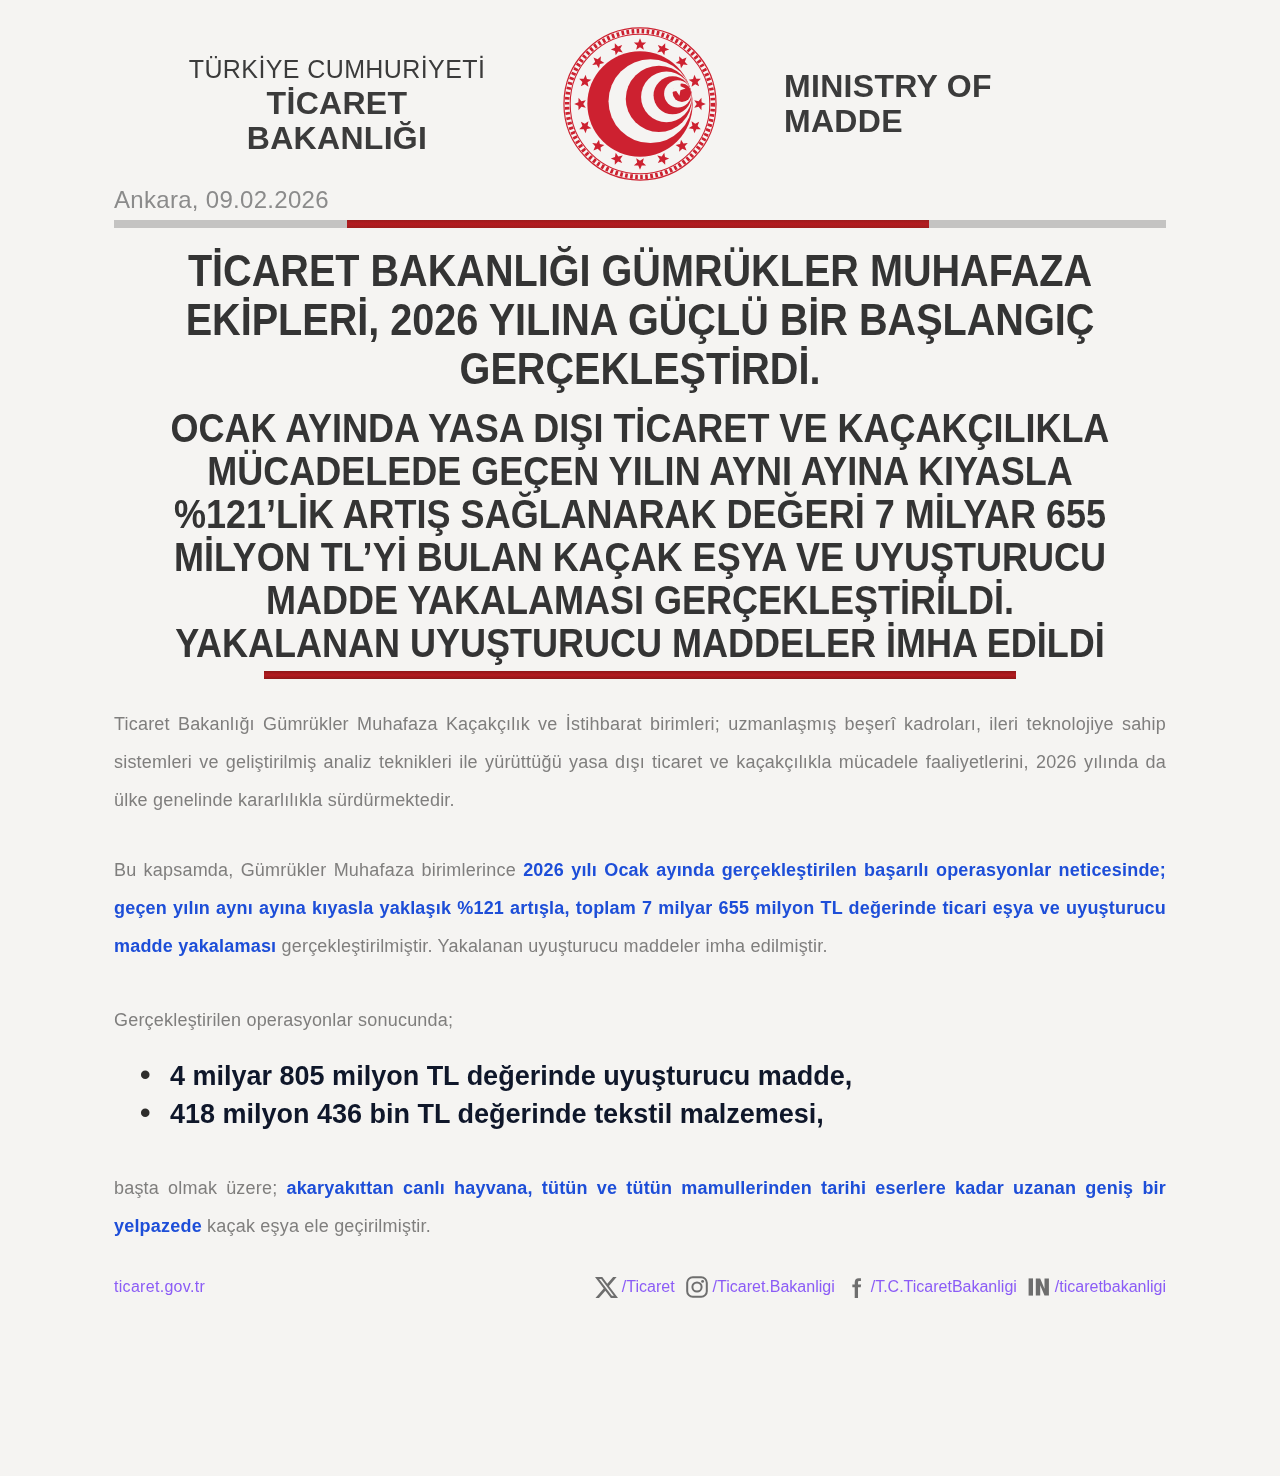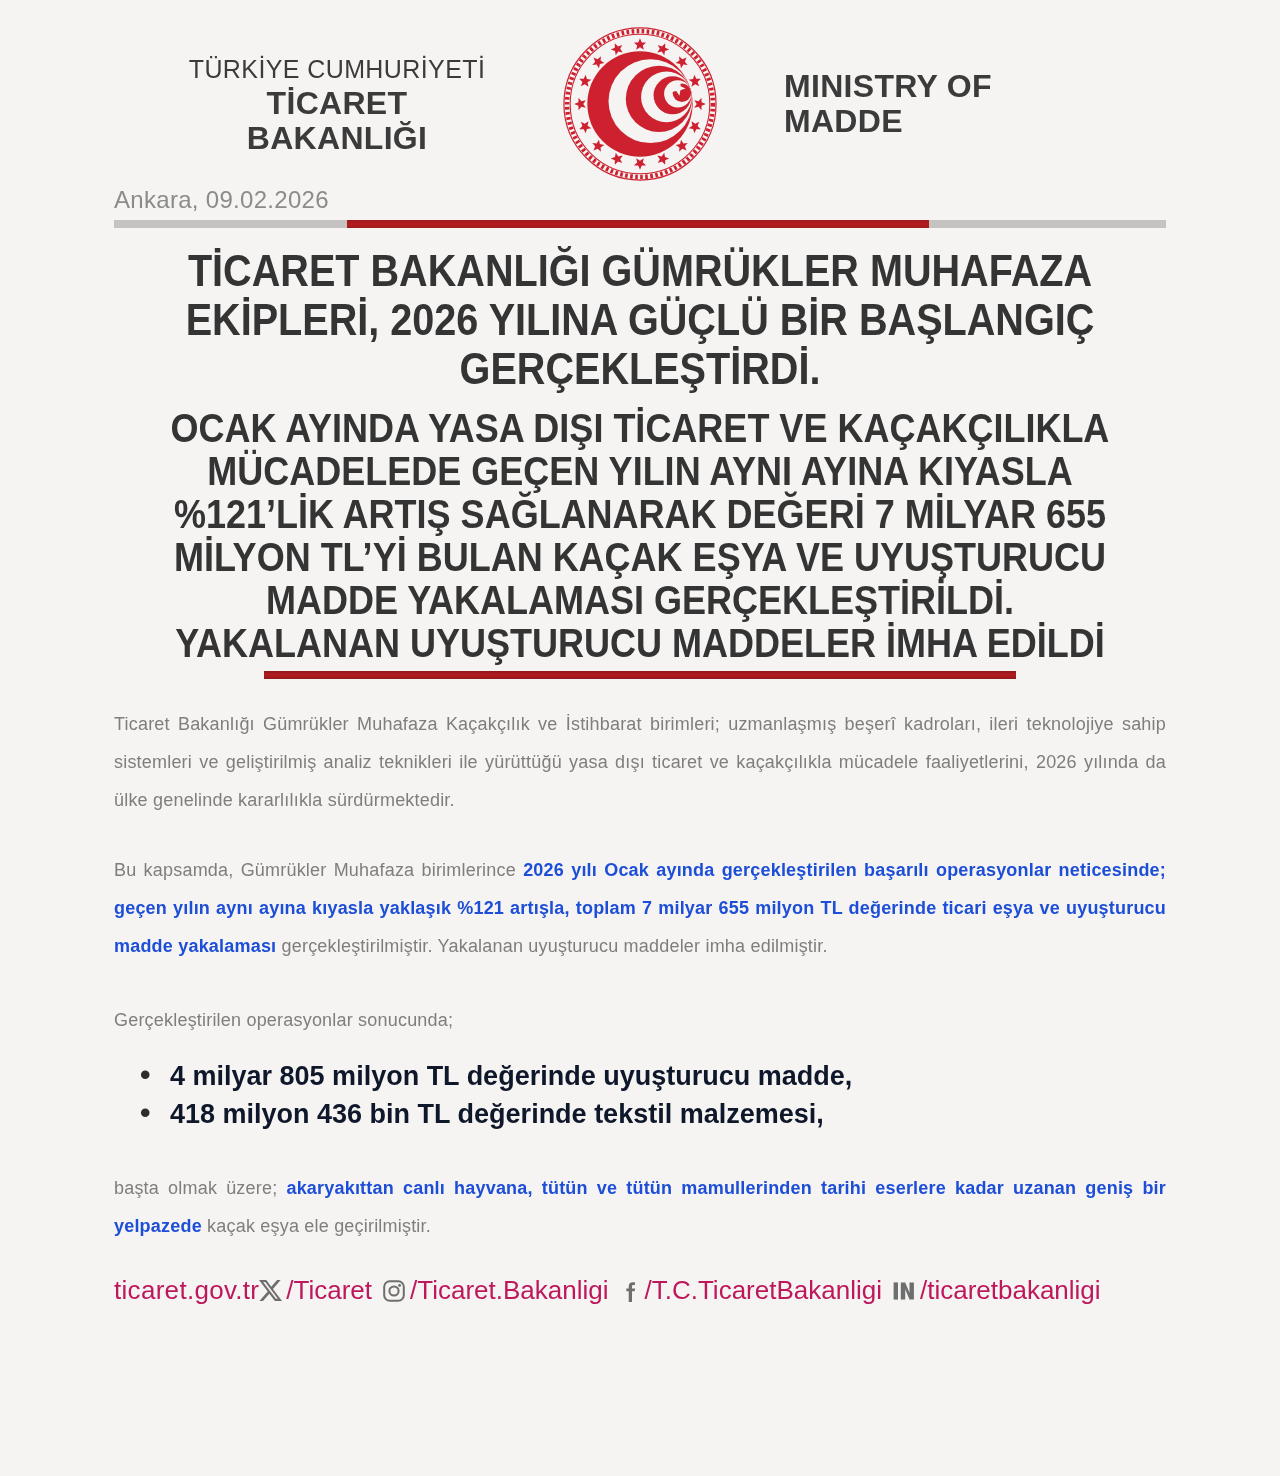--- a/index.html
+++ b/index.html
@@ -45,22 +45,22 @@
   .bullets li {
     position:relative; padding-left:30px;
     font-size:27px; line-height:38px; font-weight:700; color:#0f172a;
   }
   .bullets li::before {
     content:"\2022"; position:absolute; left:0; top:-1px;
     font-size:30px; color:#2e2d2c;
   }
   
   .footer {
-    margin:30px 114px 0; display:flex; align-items:center; 
-    color:#be185d; font-size:26px;
+    margin:30px 114px 0; display:flex; align-items:center; justify-content:space-between;
+    color:#8b5cf6; font-size:16px;
   }
   .socials { display:flex; align-items:center; gap:10px; }
   .social { display:flex; align-items:center; gap:4px; cursor:pointer; }
   .social svg { display:block; }
   .website { letter-spacing:.3px; }
 </style>
 </head>
 <body>
 
 <div class="page">

